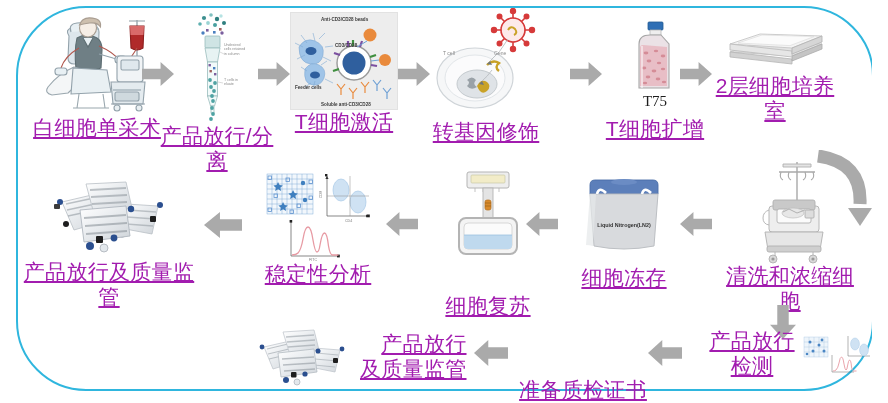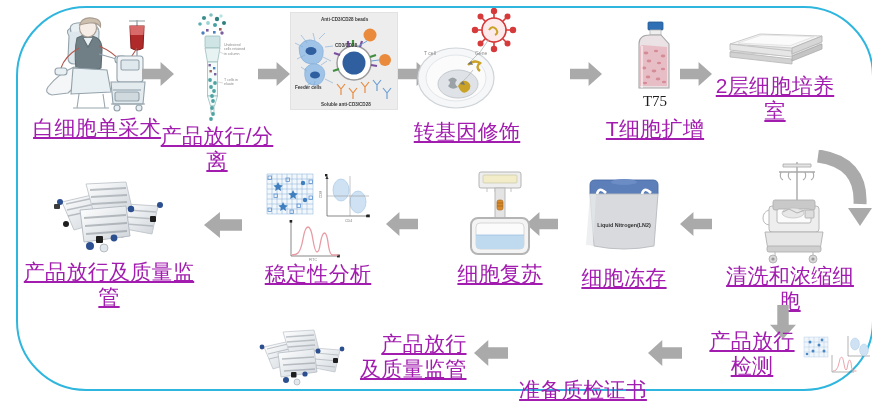--- a/index.html
+++ b/index.html
@@ -303,25 +303,26 @@
         <g stroke="#6d9fd4" stroke-width="1.2" fill="none">
           <path d="M86 72 l0 6 M86 72 l-4 -5 M86 72 l4 -5"></path>
           <path d="M96 80 l0 6 M96 80 l-4 -5 M96 80 l4 -5"></path>
         </g>
       </svg>
       <div class="act-txt" style="left:30px; top:4px;">Anti-CD3/CD28 beads</div>
       <div class="act-txt" style="left:44px; top:30px;">CD3/CD28</div>
       <div class="act-txt" style="left:4px;  top:72px;">Feeder cells</div>
       <div class="act-txt" style="left:30px; top:89px;">Soluble anti-CD3/CD28</div>
     </div>
+    <div class="caption">T细胞激活</div>
   </div>
 
   <div class="arrow right" style="left: 398px; top: 62px; width: 32px; height: 24px; background: rgb(170, 170, 170);"></div>
 
-  <div class="node" style="left:401px; top:8px; width:132px; height:144px;">
+  <div class="node" style="left:420px; top:8px; width:132px; height:144px;">
     <div class="art trd">
       <svg viewBox="0 0 122 112" width="122" height="112">
 
         <g stroke="#d63a3a" stroke-width="1.6" fill="none">
           <circle cx="88" cy="22" r="12" fill="#fdeaea"></circle>
           <circle cx="88" cy="22" r="12" stroke-dasharray="1.4 1.4" stroke-width="0.9"></circle>
           <path d="M88 10 l0 -7 M88 34 l0 7 M76 22 l-7 0 M100 22 l7 0
                    M79.5 13.5 l-5 -5 M96.5 13.5 l5 -5 M79.5 30.5 l-5 5 M96.5 30.5 l5 5"></path>
           <circle cx="88" cy="3" r="2.4" fill="#d63a3a"></circle>
             <circle cx="88" cy="41" r="2.4" fill="#d63a3a"></circle>
@@ -467,21 +468,21 @@
 
         <path d="M9 18 l6 0 l-3 52 q-4 -1 -7 -1z" fill="#e6e8ea" opacity="0.7"></path>
       </svg>
       <div class="ln2-txt">Liquid Nitrogen(LN2)</div>
     </div>
     <div class="caption">细胞冻存</div>
   </div>
 
   <div class="arrow left" style="left: 526px; top: 212px; width: 32px; height: 24px; background: rgb(170, 170, 170);"></div>
 
-  <div class="node" style="left:448px; top:170px; width:104px; height:138px;">
+  <div class="node" style="left:436px; top:170px; width:104px; height:138px;gap:32px;">
     <div class="art bath">
       <svg viewBox="0 0 70 92" width="70" height="92">
 
         <rect x="14" y="2" width="42" height="16" rx="2" fill="#eeeeee" stroke="#b4b4b4" stroke-width="1"></rect>
         <rect x="18" y="5" width="34" height="8" rx="1" fill="#f2ecc8" stroke="#c9c9a8" stroke-width="0.7"></rect>
         <path d="M22 18 l0 4 M30 18 l0 4 M38 18 l0 4 M46 18 l0 4" stroke="#b4b4b4" stroke-width="0.8"></path>
 
         <rect x="30" y="18" width="10" height="32" fill="#e4e4e4" stroke="#b4b4b4" stroke-width="0.9"></rect>
 
         <rect x="32" y="30" width="6" height="10" rx="2" fill="#d98a2b" stroke="#b57020" stroke-width="0.7"></rect>

